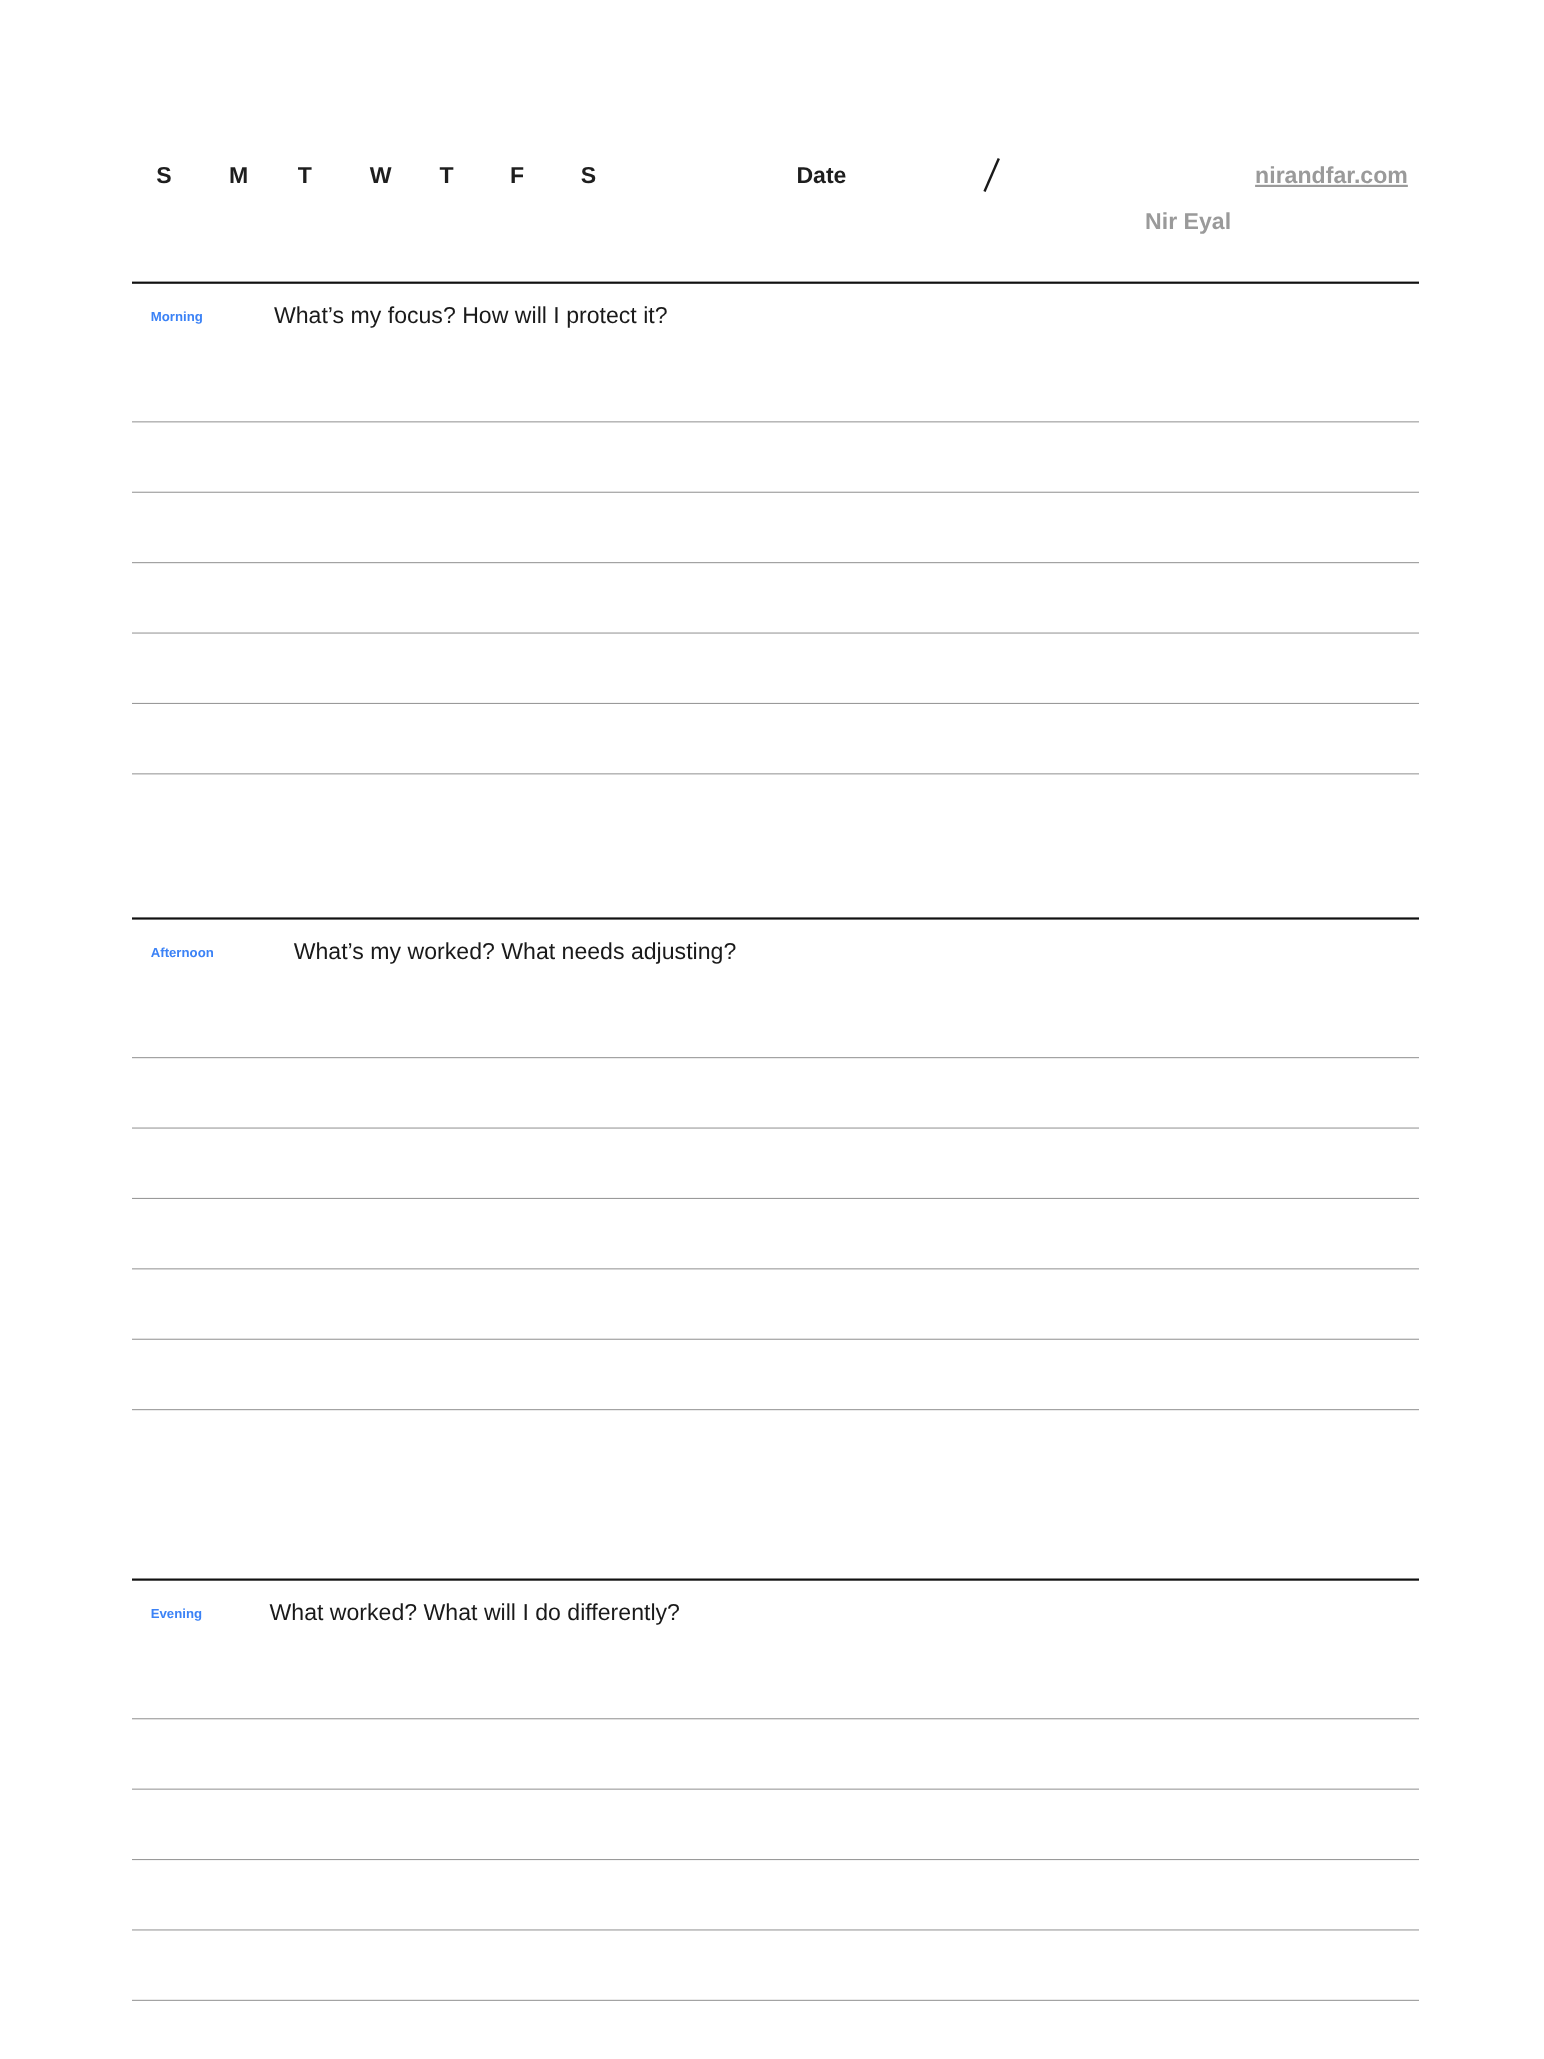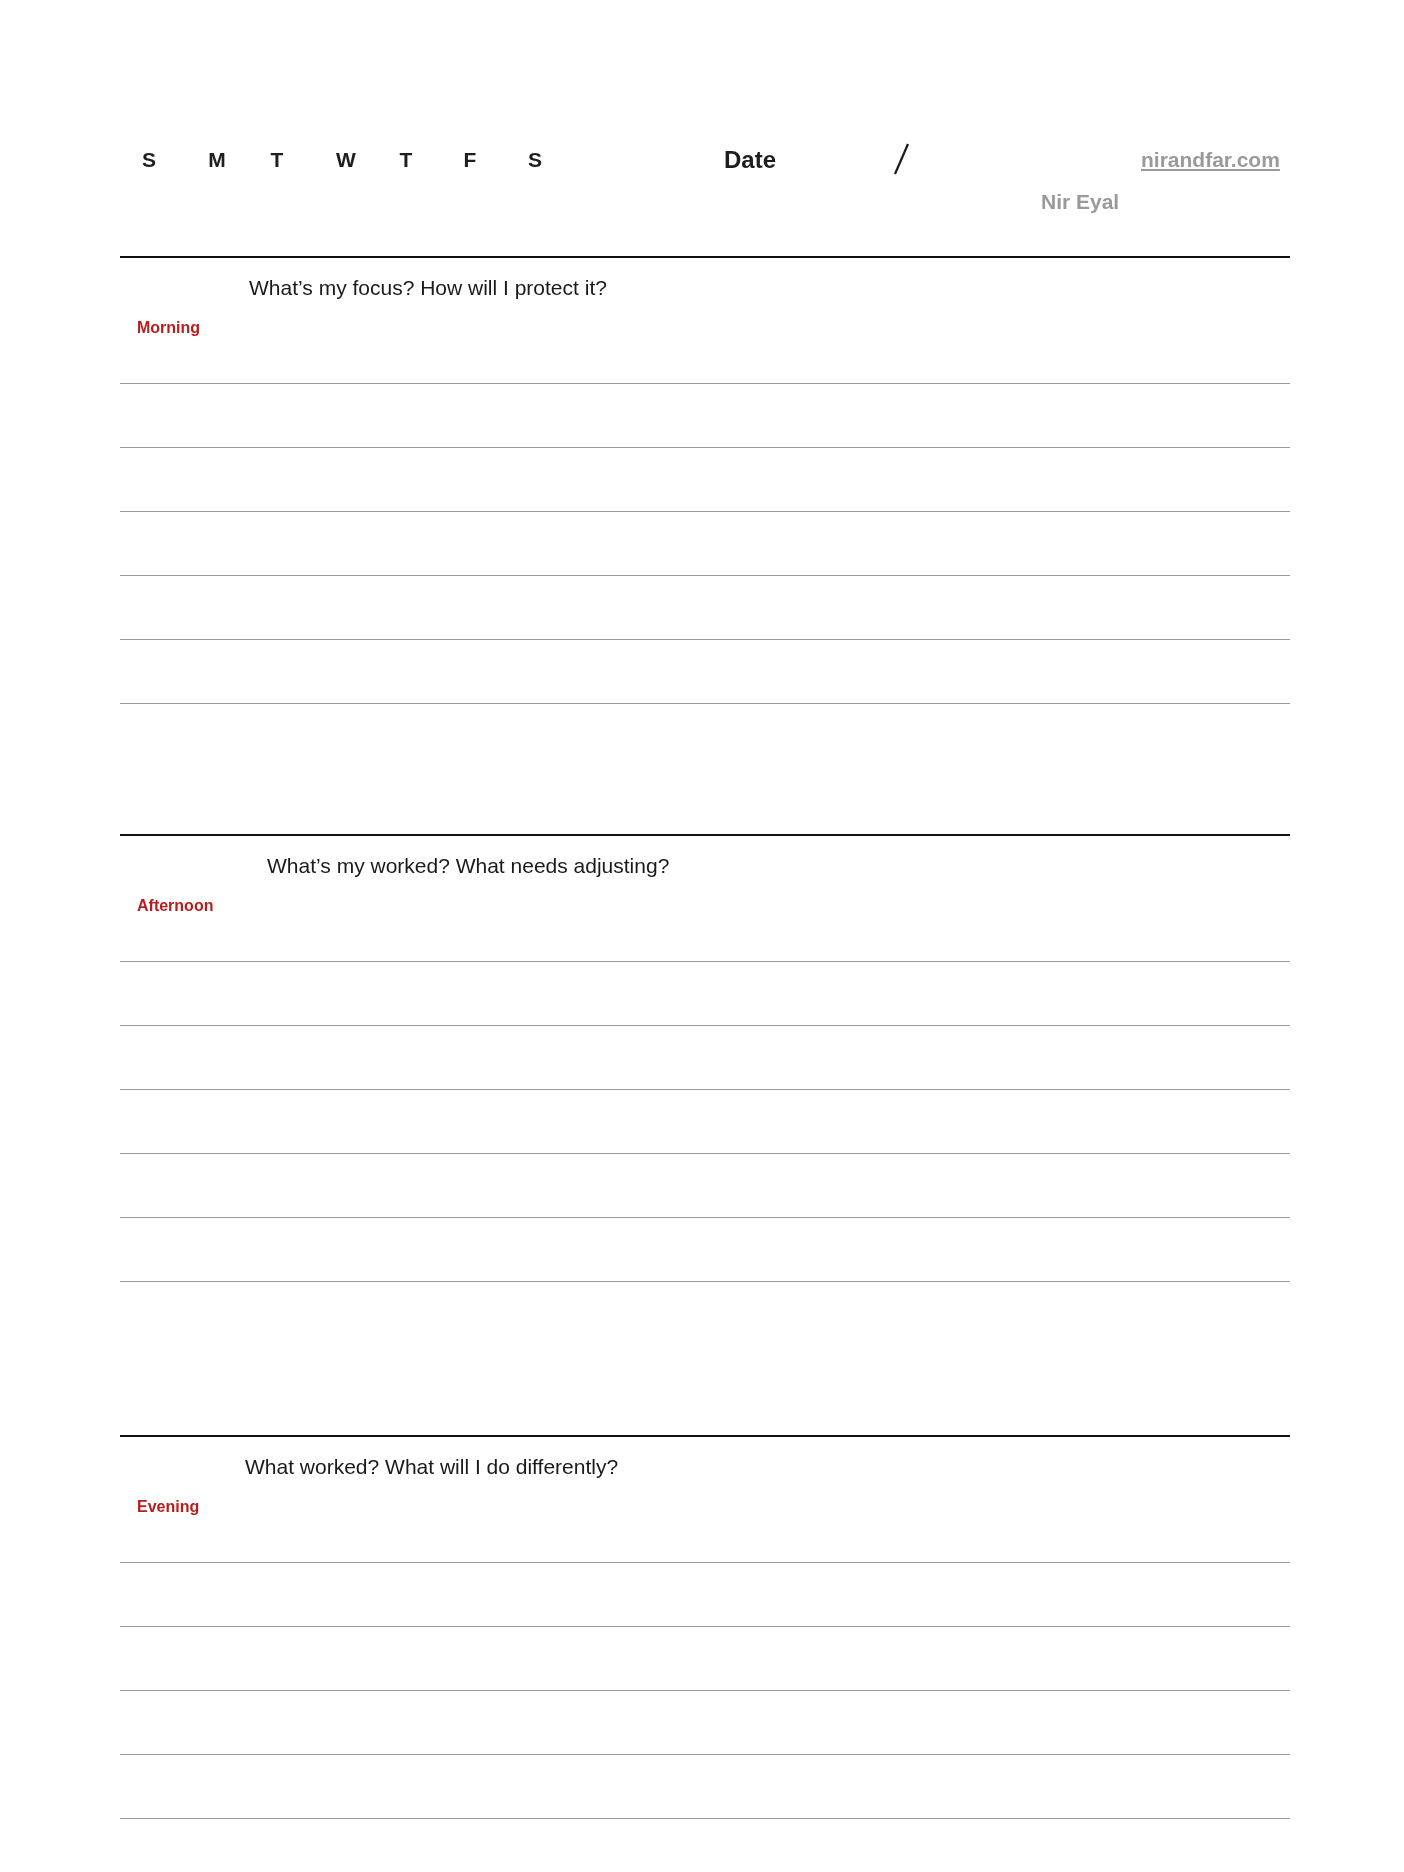--- a/index.html
+++ b/index.html
@@ -1,31 +1,31 @@
 <!DOCTYPE html>
 <html><head>
 <meta charset="utf-8">
 <style>
   html, body { margin: 0; padding: 0; background: #ffffff; }
   body { width: 1404px; height: 1872px; position: relative; overflow: hidden;
          font-family: "Liberation Sans", sans-serif; color: #1a1a1a; }
   .header { position: absolute; left: 0; top: 0; width: 1404px; height: 200px; }
   .day { position: absolute; top: 147px; font-size: 21px; font-weight: bold; color: #1e1e1e;
          transform: translateX(-50%); cursor: pointer; line-height: 26px; }
-  .date-label { position: absolute; left: 724px; top: 147px; font-size: 24px; font-weight: bold;
+  .date-label { position: absolute; left: 724px; top: 147px; font-size: 21px; font-weight: bold;
                 color: #1e1e1e; line-height: 26px; }
   .date-slash { position: absolute; left: 888px; top: 142px; width: 26px; height: 34px; }
   .author { position: absolute; left: 1041px; top: 147px; font-size: 21px; font-weight: bold;
             color: #9a9a9a; line-height: 26px; margin-top: 42px; }
   .site { position: absolute; left: 1141px; top: 147px; font-size: 21px; font-weight: bold;
           color: #9a9a9a; line-height: 26px; text-decoration: underline; }
   .section { position: absolute; left: 120px; width: 1170px; }
   .section-bar { position: absolute; left: 0; top: 0; width: 1170px; height: 2px; background: #111; }
-  .section-title { position: absolute; left: 17px; top: 19px; font-size: 16px; font-weight: bold;
-                   color: #b91c1c; line-height: 26px; white-space: nowrap; margin-top: 40px; }
+  .section-title { position: absolute; left: 17px; top: 19px; font-size: 12px; font-weight: bold;
+                   color: #3b82f6; line-height: 26px; white-space: nowrap; }
   .section-prompt { position: absolute; top: 19px; font-size: 21px; 
                     color: #1a1a1a; line-height: 26px; white-space: nowrap; }
   .write-line { position: absolute; left: 0; width: 1170px; height: 44px; cursor: text; }
   .write-line::after { content: ""; position: absolute; left: 0; right: 0; bottom: 0;
                        height: 1.5px; background: #9a9a9a; }
 </style>
 </head>
 <body>
 
 <div class="header">

